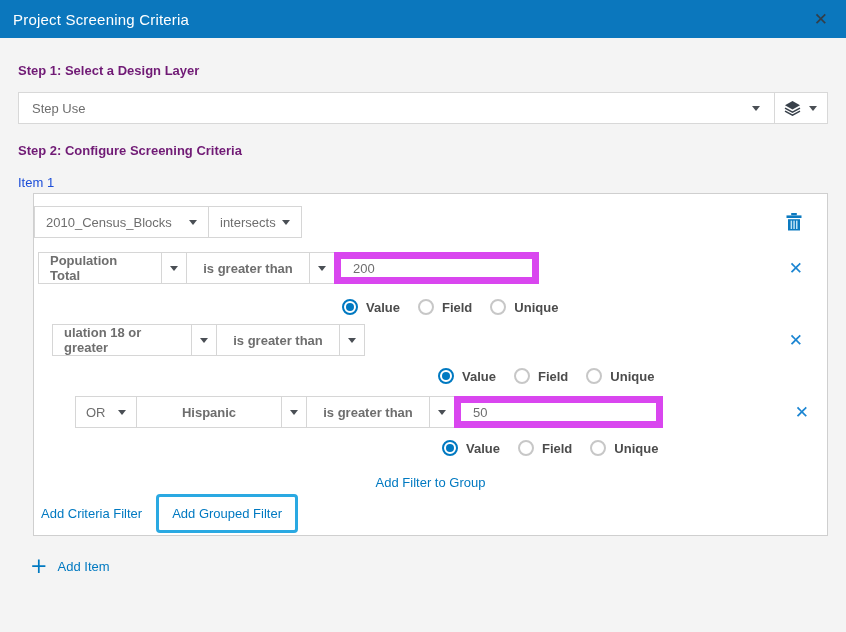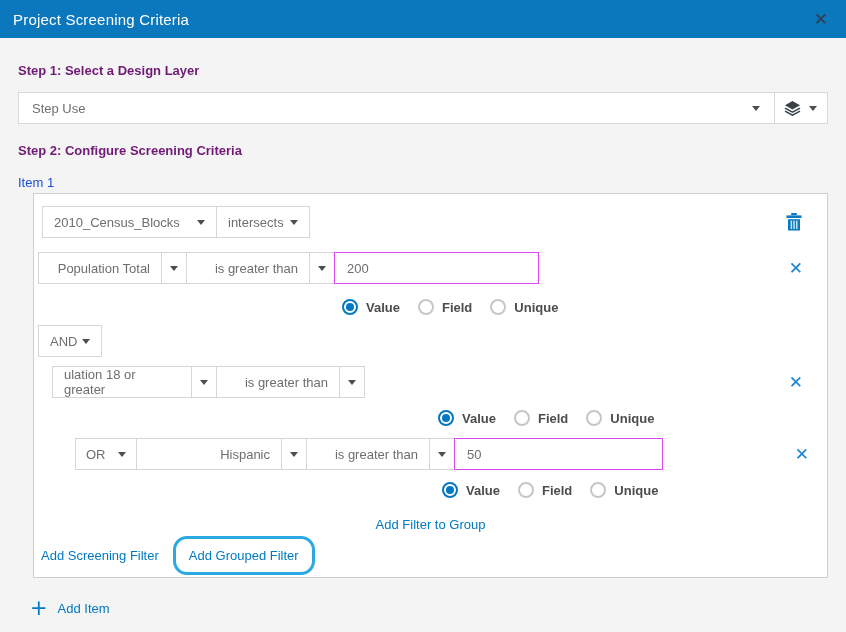--- a/index.html
+++ b/index.html
@@ -47,24 +47,24 @@
   }
   .prow { display:flex; align-items:center; }
   .sel, .cell {
     height:32px; background:#fff; border:1px solid #d6d6d6;
     display:flex; align-items:center; color:#6e6e6e;
   }
   .sel { justify-content:space-between; padding:0 11px; cursor:pointer; }
   .strip { display:flex; }
   .strip > * { margin-left:-1px; }
   .strip > *:first-child { margin-left:0; }
-  .cell-text { padding:0 11px; justify-content:flex-end; }
+  .cell-text { padding:0 11px; justify-content:center;font-weight:bold; }
   .cell-caret { width:26px; justify-content:center; cursor:pointer; }
   .cell-input {
-    height:32px; border:1px solid #d946ef; padding:0 12px;
+    height:32px; border:7px solid #d946ef; padding:0 12px;
     color:#6e6e6e; font-family:inherit; font-size:13px; outline:none;
   }
   .spacer { flex:1; }
   .xbtn {
     color:#1b85d2; font-size:17px; line-height:1; cursor:pointer;
     margin-right:24px;
   }
   
   .radio-row { display:flex; align-items:center; }
   .radio {
@@ -73,21 +73,21 @@
     display:inline-flex; align-items:center; justify-content:center;
   }
   .radio.checked { border-color:#0079c1; }
   .radio.checked .dot { width:8px; height:8px; border-radius:50%; background:#0079c1; }
   .radio-label { font-weight:700; color:#4c4c4c; margin:0 18px 0 8px; }
   
   .link { color:#0079c1; cursor:pointer; text-decoration:none; }
   .center-link { text-align:center; margin-top:19px; }
   .bottom-links { display:flex; align-items:center; margin:4px 0 0 7px; }
   .focus-box {
-    border:3px solid #2aa9e2; border-radius:14px;
+    border:3px solid #2aa9e2; border-radius:4px;
     padding:9px 13px; margin-left:14px;
   }
   
   .add-item { display:flex; align-items:center; margin:20px 0 0 12px; cursor:pointer; }
   .plus { color:#0079c1; font-size:21px; line-height:1; margin-right:10px; font-family:"DejaVu Sans", sans-serif; }
   svg { display:block; }
 </style>
 </head>
 <body>
 
@@ -116,21 +116,21 @@
         </span>
         <span class="caret"></span>
       </span>
     </div>
 
     <div class="step-label" style="margin-top:19px;">Step 2: Configure Screening Criteria</div>
     <div class="item-label">Item 1</div>
 
     <div class="panel">
 
-      <div class="prow" style="margin-left:8px;">
+      <div class="prow" style="">
         <div class="strip">
           <div class="sel" style="width:175px;">
             <span>2010_Census_Blocks</span>
             <span class="caret"></span>
           </div>
           <div class="sel" style="width:94px;">
             <span>intersects</span>
             <span class="caret"></span>
           </div>
         </div>
@@ -171,26 +171,20 @@
         <span class="radio checked">
             <span class="dot"></span>
           </span>
         <span class="radio-label">Value</span>
         <span class="radio"></span>
         <span class="radio-label">Field</span>
         <span class="radio"></span>
         <span class="radio-label">Unique</span>
       </div>
 
-      <div class="prow" style="margin-left:4px; margin-top:10px;">
-        <div class="sel" style="width:64px;">
-          <span>AND</span>
-          <span class="caret"></span>
-        </div>
-      </div>
 
       <div class="prow" style="margin-left:18px; margin-top:9px;">
         <div class="strip">
           <div class="cell cell-text" style="width:140px;">
             <span>ulation 18 or greater</span>
           </div>
           <div class="cell cell-caret">
               <span class="caret"></span>
             </div>
           <div class="cell cell-text" style="width:124px;">
@@ -248,21 +242,21 @@
         <span class="radio-label">Field</span>
         <span class="radio"></span>
         <span class="radio-label">Unique</span>
       </div>
 
       <div class="center-link">
         <span class="link">Add Filter to Group</span>
       </div>
 
       <div class="bottom-links">
-        <span class="link">Add Screening Filter</span>
+        <span class="link">Add Criteria Filter</span>
         <span class="focus-box">
           <span class="link">Add Grouped Filter</span>
         </span>
       </div>
     </div>
 
     <div class="add-item">
       <span class="plus">+</span>
       <span class="link">Add Item</span>
     </div>

